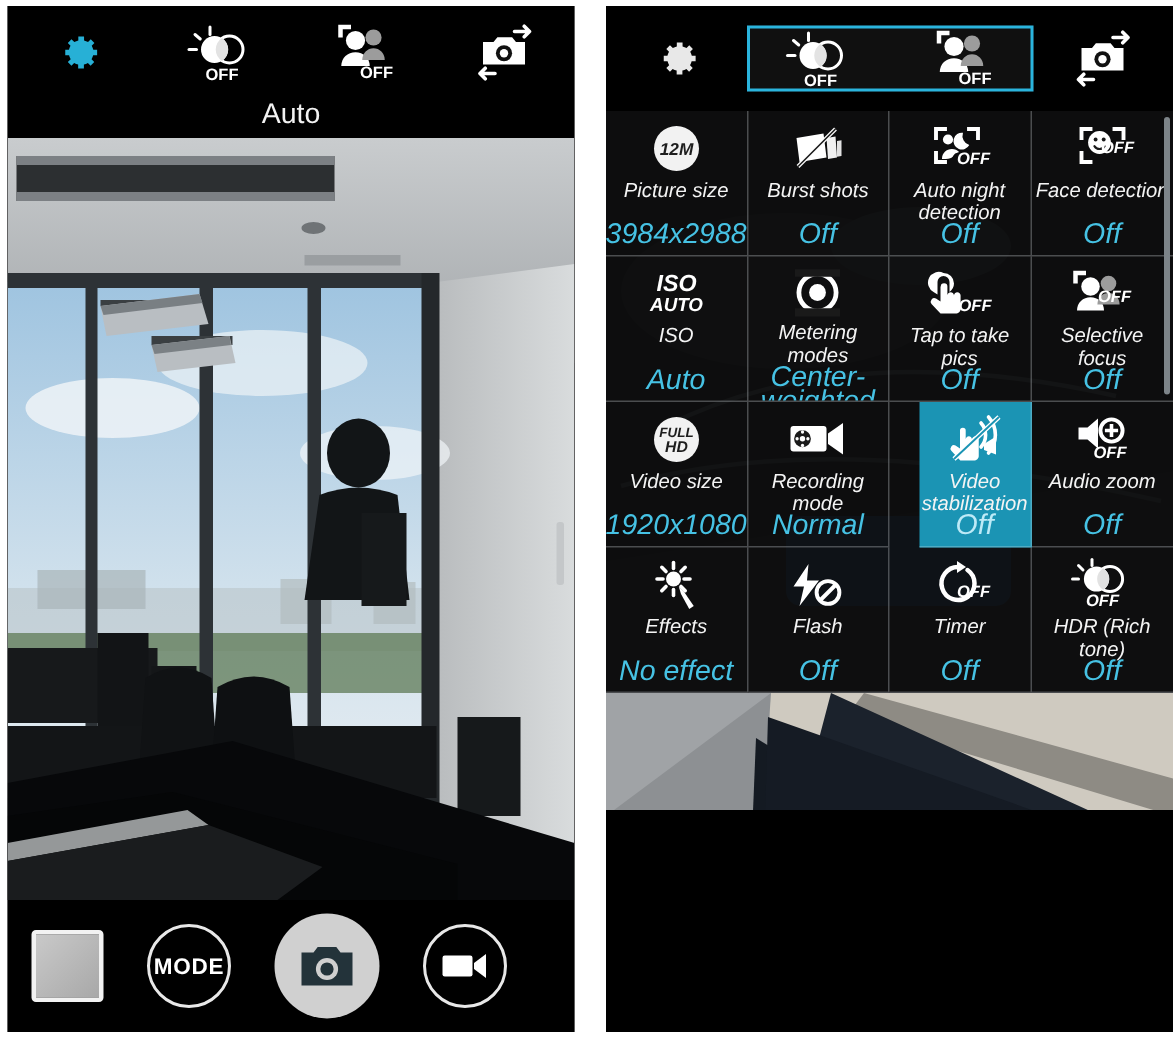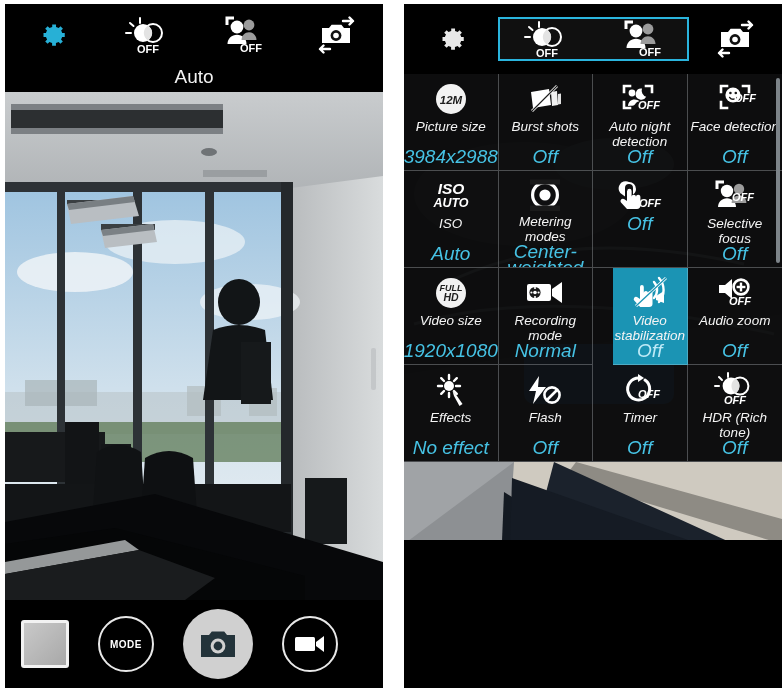--- a/index.html
+++ b/index.html
@@ -87,21 +87,21 @@
     border: 3px solid #f2f2f2;
     border-radius: 3px;
     flex: 0 0 auto;
   }
   .ring-btn {
     width: 56px; height: 56px;
     border: 2px solid #e8e8e8;
     border-radius: 50%;
     display: flex; align-items: center; justify-content: center;
     color: #ffffff;
-    font-size: 10px; font-weight: bold;
+    font-size: 15px; font-weight: bold;
     letter-spacing: .5px;
     flex: 0 0 auto;
   }
   .shutter {
     width: 70px; height: 70px;
     background: #d0d0d0;
     border-radius: 50%;
     display: flex; align-items: center; justify-content: center;
     flex: 0 0 auto;
   }
@@ -493,20 +493,21 @@
         </div>
 
         <div class="cell">
           <div class="cell-icon">
             <svg width="46" height="34" viewBox="0 0 46 34">
               <path d="M12 3a7 7 0 0 1 7 7c0 2.4-1.2 4.4-3 5.6V9a4 4 0 0 0-8 0v8.4l-2.4-1.6A7 7 0 0 1 12 3z" fill="#ffffff"></path>
               <path d="M10 12v10l-3-2a2.4 2.4 0 0 0-3 3.6l6 6.4h10c2 0 3.4-1.4 3.4-3.2V18c0-1.3-1-2.2-2.2-2.2s-2.2.9-2.2 2.2c0-1.3-1-2.2-2.2-2.2s-2.2.9-2.2 2.2V12a2.2 2.2 0 0 0-4.4 0z" fill="#ffffff"></path>
               <text class="off-txt" x="33" y="28" text-anchor="middle">OFF</text>
             </svg>
           </div>
+          <div class="cell-title">Tap to take pics</div>
           <div class="cell-value">Off</div>
         </div>
 
         <div class="cell">
           <div class="cell-icon">
             <svg width="50" height="34" viewBox="0 0 50 34">
               <polyline points="7,10 7,3 14,3" fill="none" stroke="#ffffff" stroke-width="3"></polyline>
               <circle cx="17" cy="12" r="6.2" fill="#ffffff"></circle>
               <path d="M8 28c0-5.2 4-8.8 9-8.8s9 3.6 9 8.8z" fill="#ffffff"></path>
               <circle cx="29" cy="10" r="5.2" fill="#9c9c9c"></circle>

